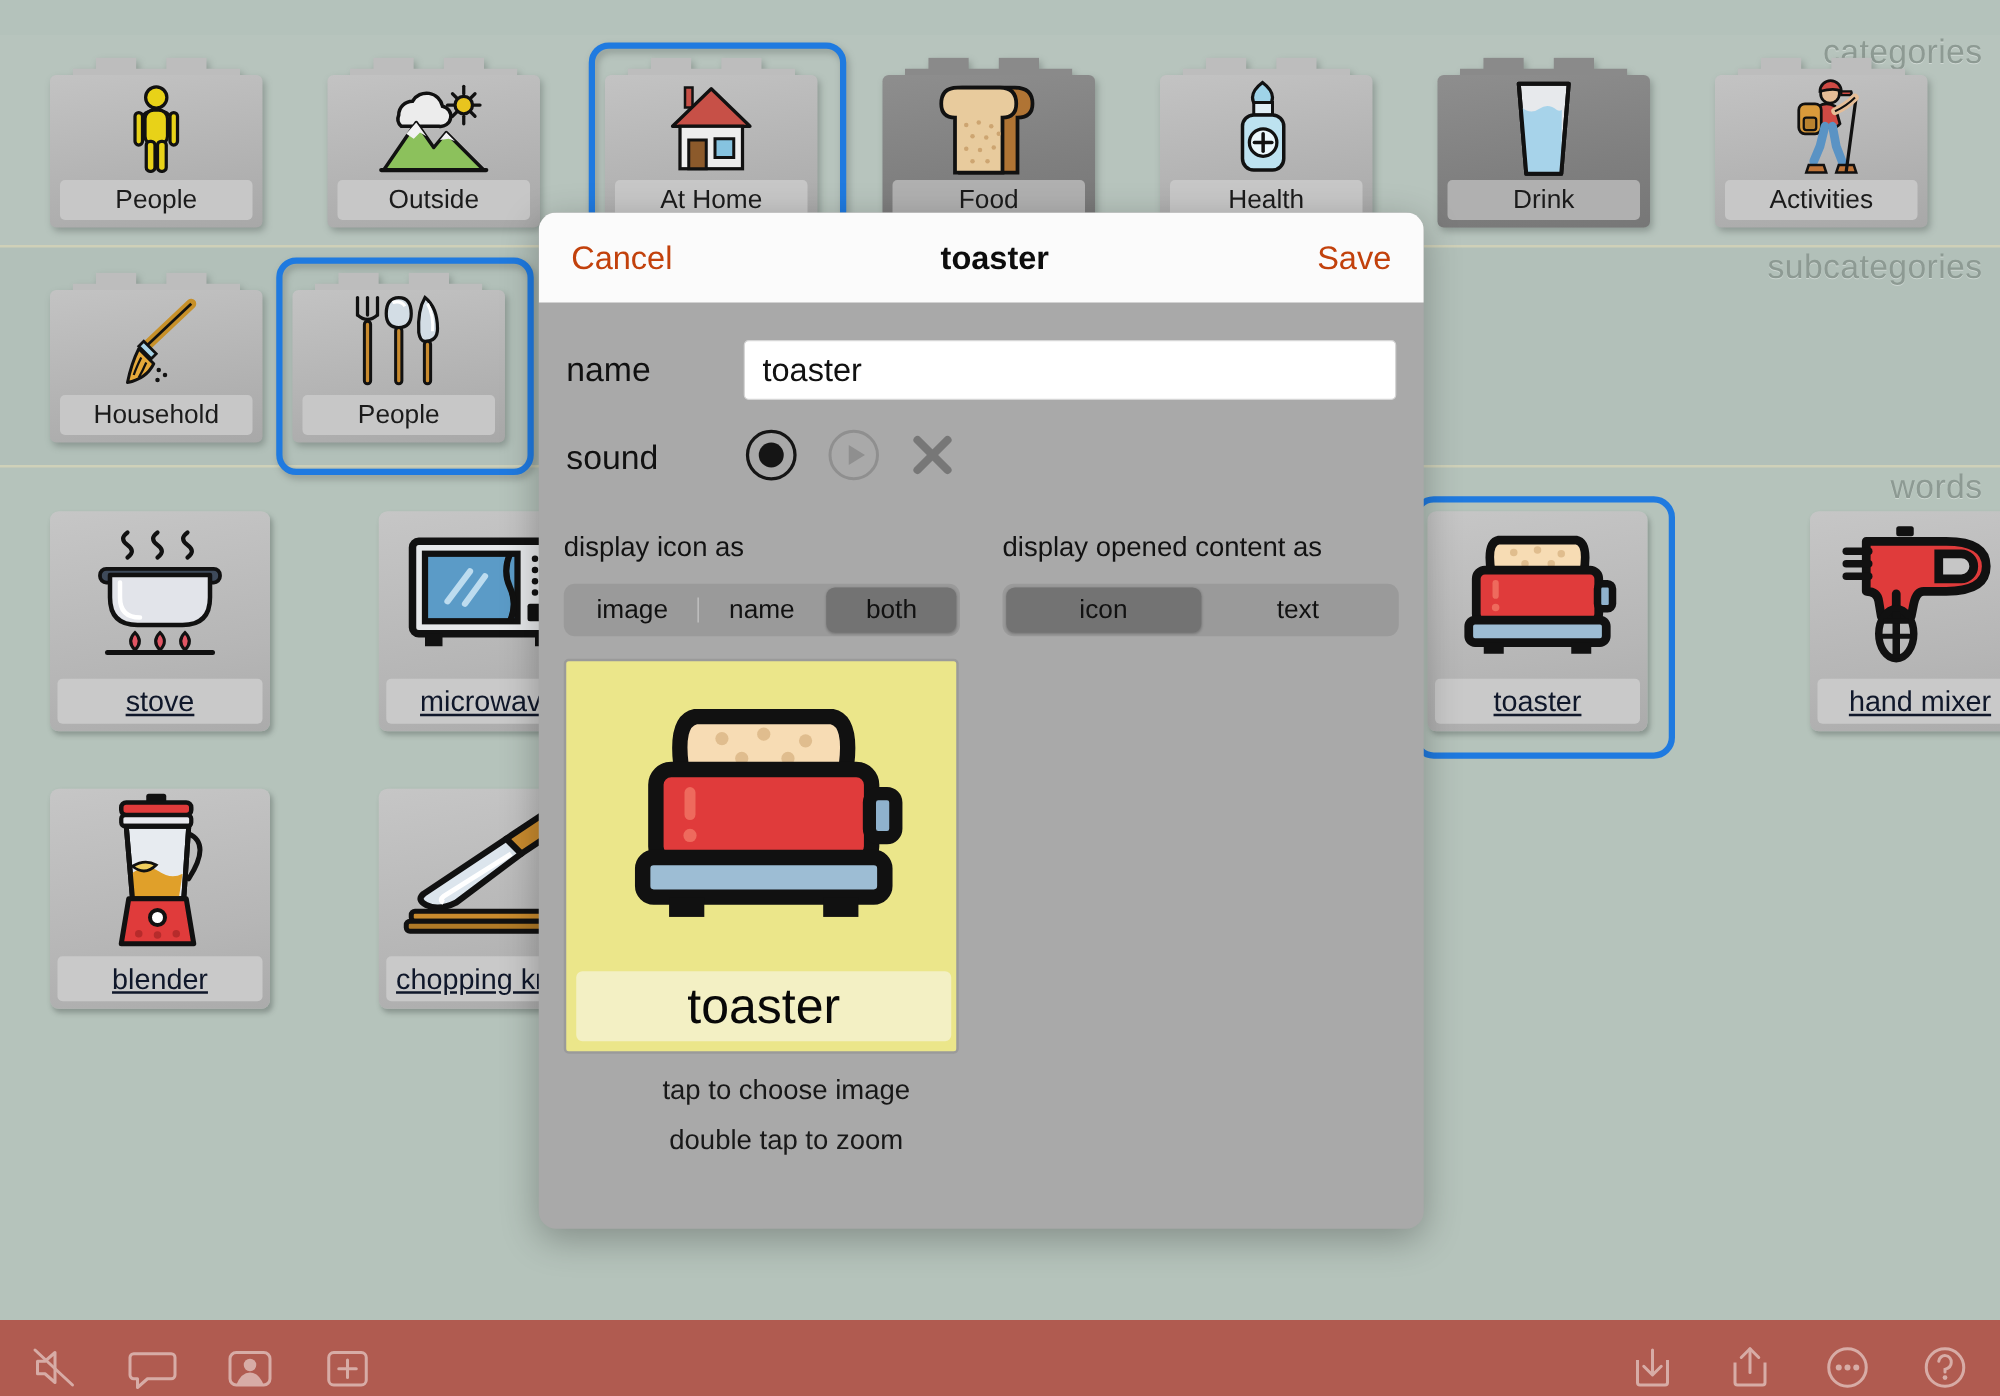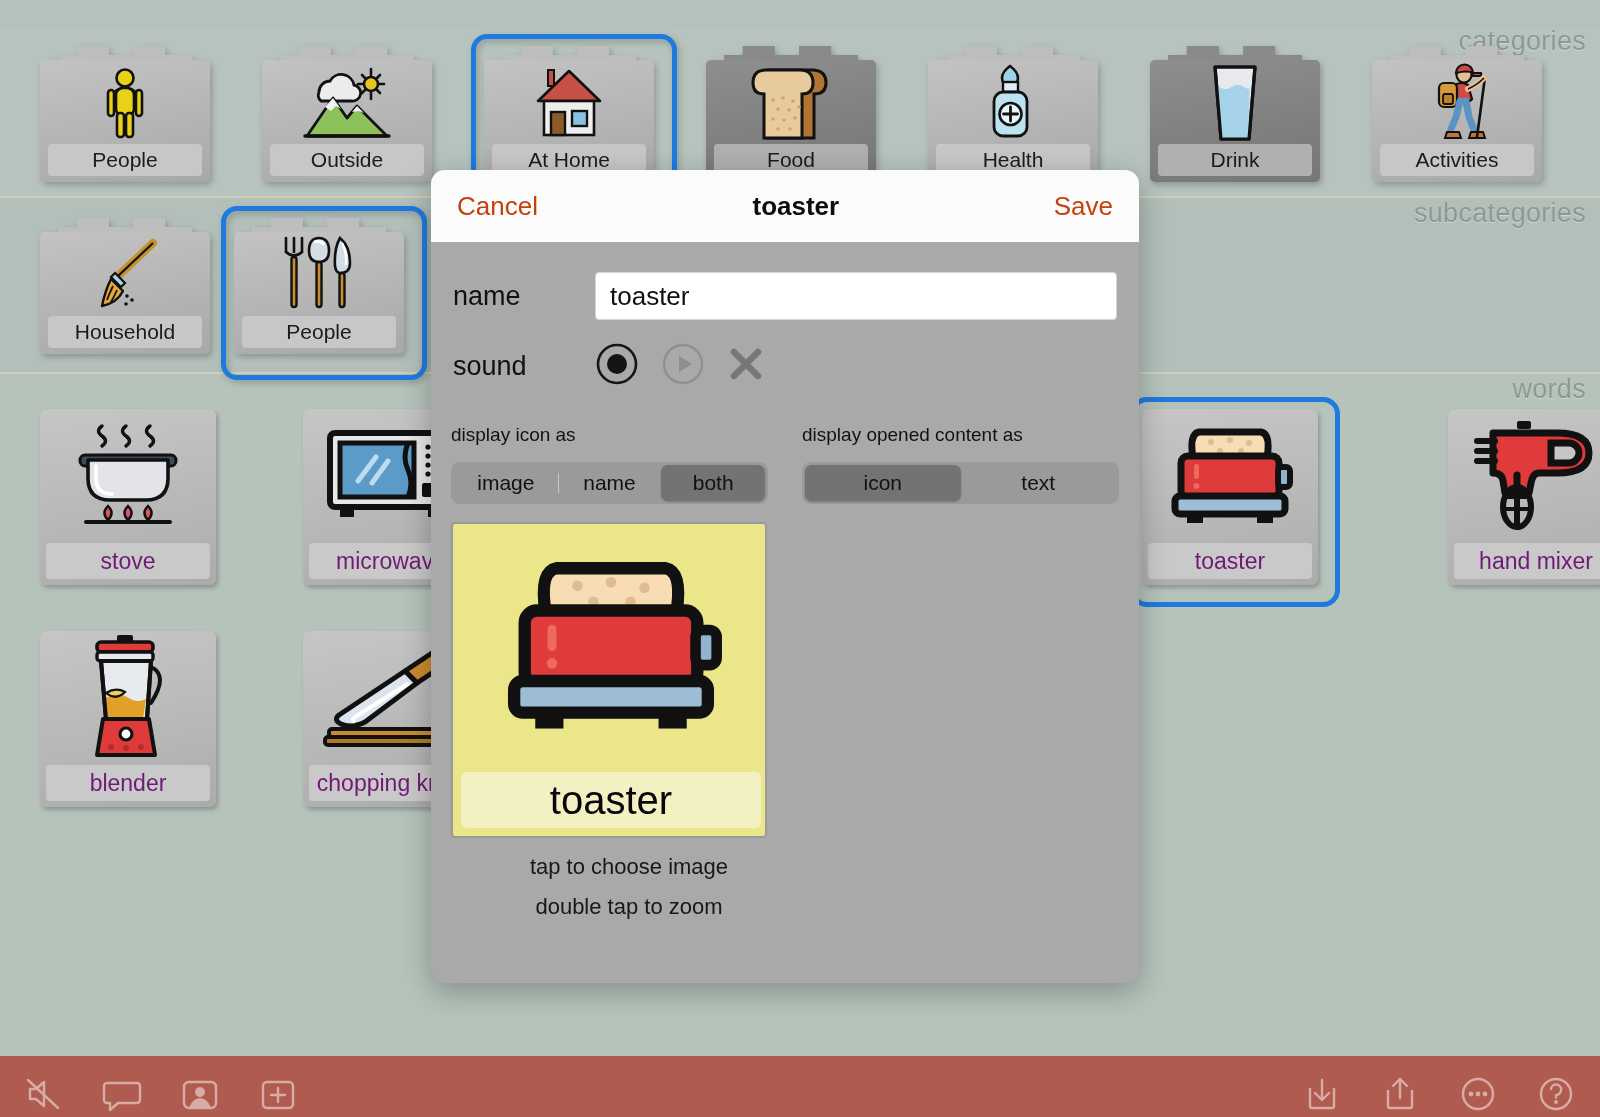--- a/index.html
+++ b/index.html
@@ -73,21 +73,21 @@
     box-shadow: 2px 3px 4px rgba(60,70,65,.35);
   }
   .wtile .wicon {
     position: absolute; left: 0; top: 6px; width: 176px; height: 120px;
     display: flex; align-items: center; justify-content: center;
   }
   .wtile .wcap {
     position: absolute; left: 6px; bottom: 6px; width: 164px; height: 36px;
     background: #c9c9c9; border-radius: 4px;
     display: flex; align-items: center; justify-content: center;
-    font-size: 23px; color: #701a75; white-space: nowrap; overflow: hidden;
+    font-size: 23px; color: #0f172a; white-space: nowrap; overflow: hidden; text-decoration: underline;
   }
   .wtile.sel::after {
     content: ""; position: absolute; left: -12px; top: -12px;
     width: 200px; height: 200px;
     border: 5px solid #1f7ae0; border-radius: 17px; pointer-events: none;
   }
 
   
   #toolbar {
     position: absolute; left: 0; bottom: 0; width: 1600px; height: 89px;
@@ -126,21 +126,21 @@
     flex: 1; height: 48px; background: #fff; border: 1px solid #d6d6d6;
     border-radius: 4px; padding: 0 14px;
     font-family: "Liberation Sans", sans-serif; font-size: 26px; color: #111;
   }
   .sound-icons { display: flex; align-items: center; gap: 22px; }
 
   #seg-section {
     display: flex; padding: 0 20px; margin-top: 34px; gap: 34px;
   }
   .seg-col { flex: 1; }
-  .seg-head { font-size: 19px; color: #121212; margin-bottom: 16px; }
+  .seg-head { font-size: 22px; color: #121212; margin-bottom: 16px; }
   .segctl {
     display: flex; background: #9a9a9a; border-radius: 9px; padding: 3px;
     height: 42px; align-items: stretch;
   }
   .segctl .opt {
     flex: 1; display: flex; align-items: center; justify-content: center;
     font-size: 21px; color: #111; border-radius: 7px; position: relative;
   }
   .segctl .opt + .opt::before {
     content: ""; position: absolute; left: 0; top: 8px; bottom: 8px;

